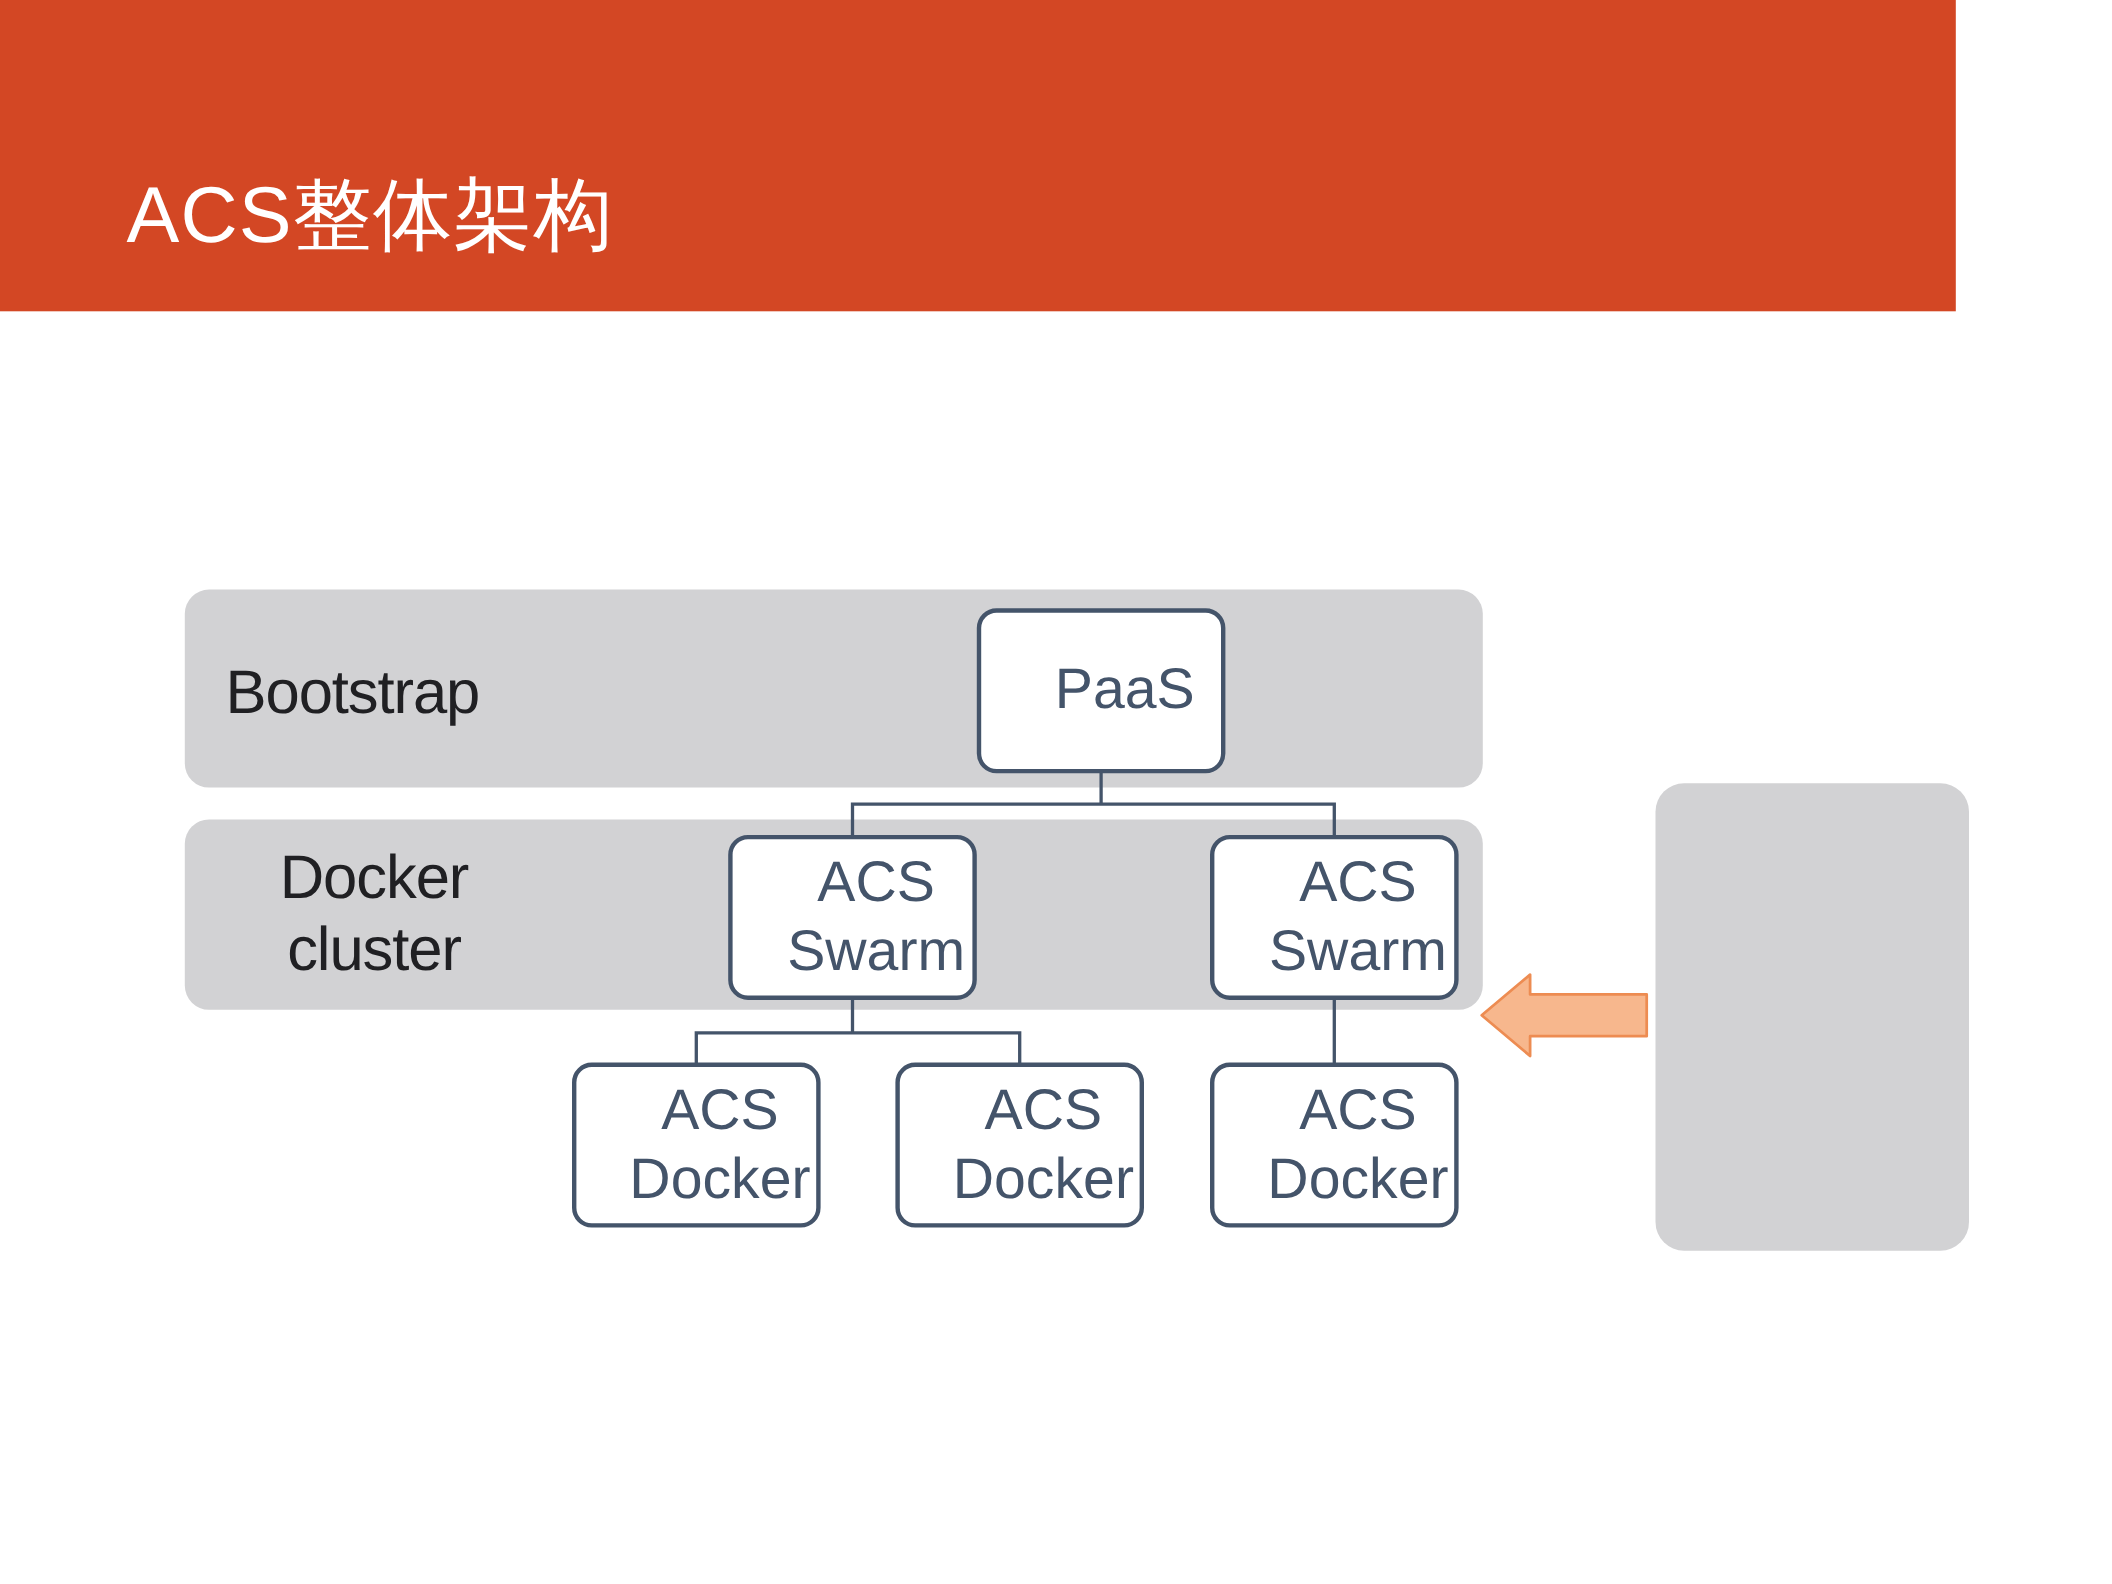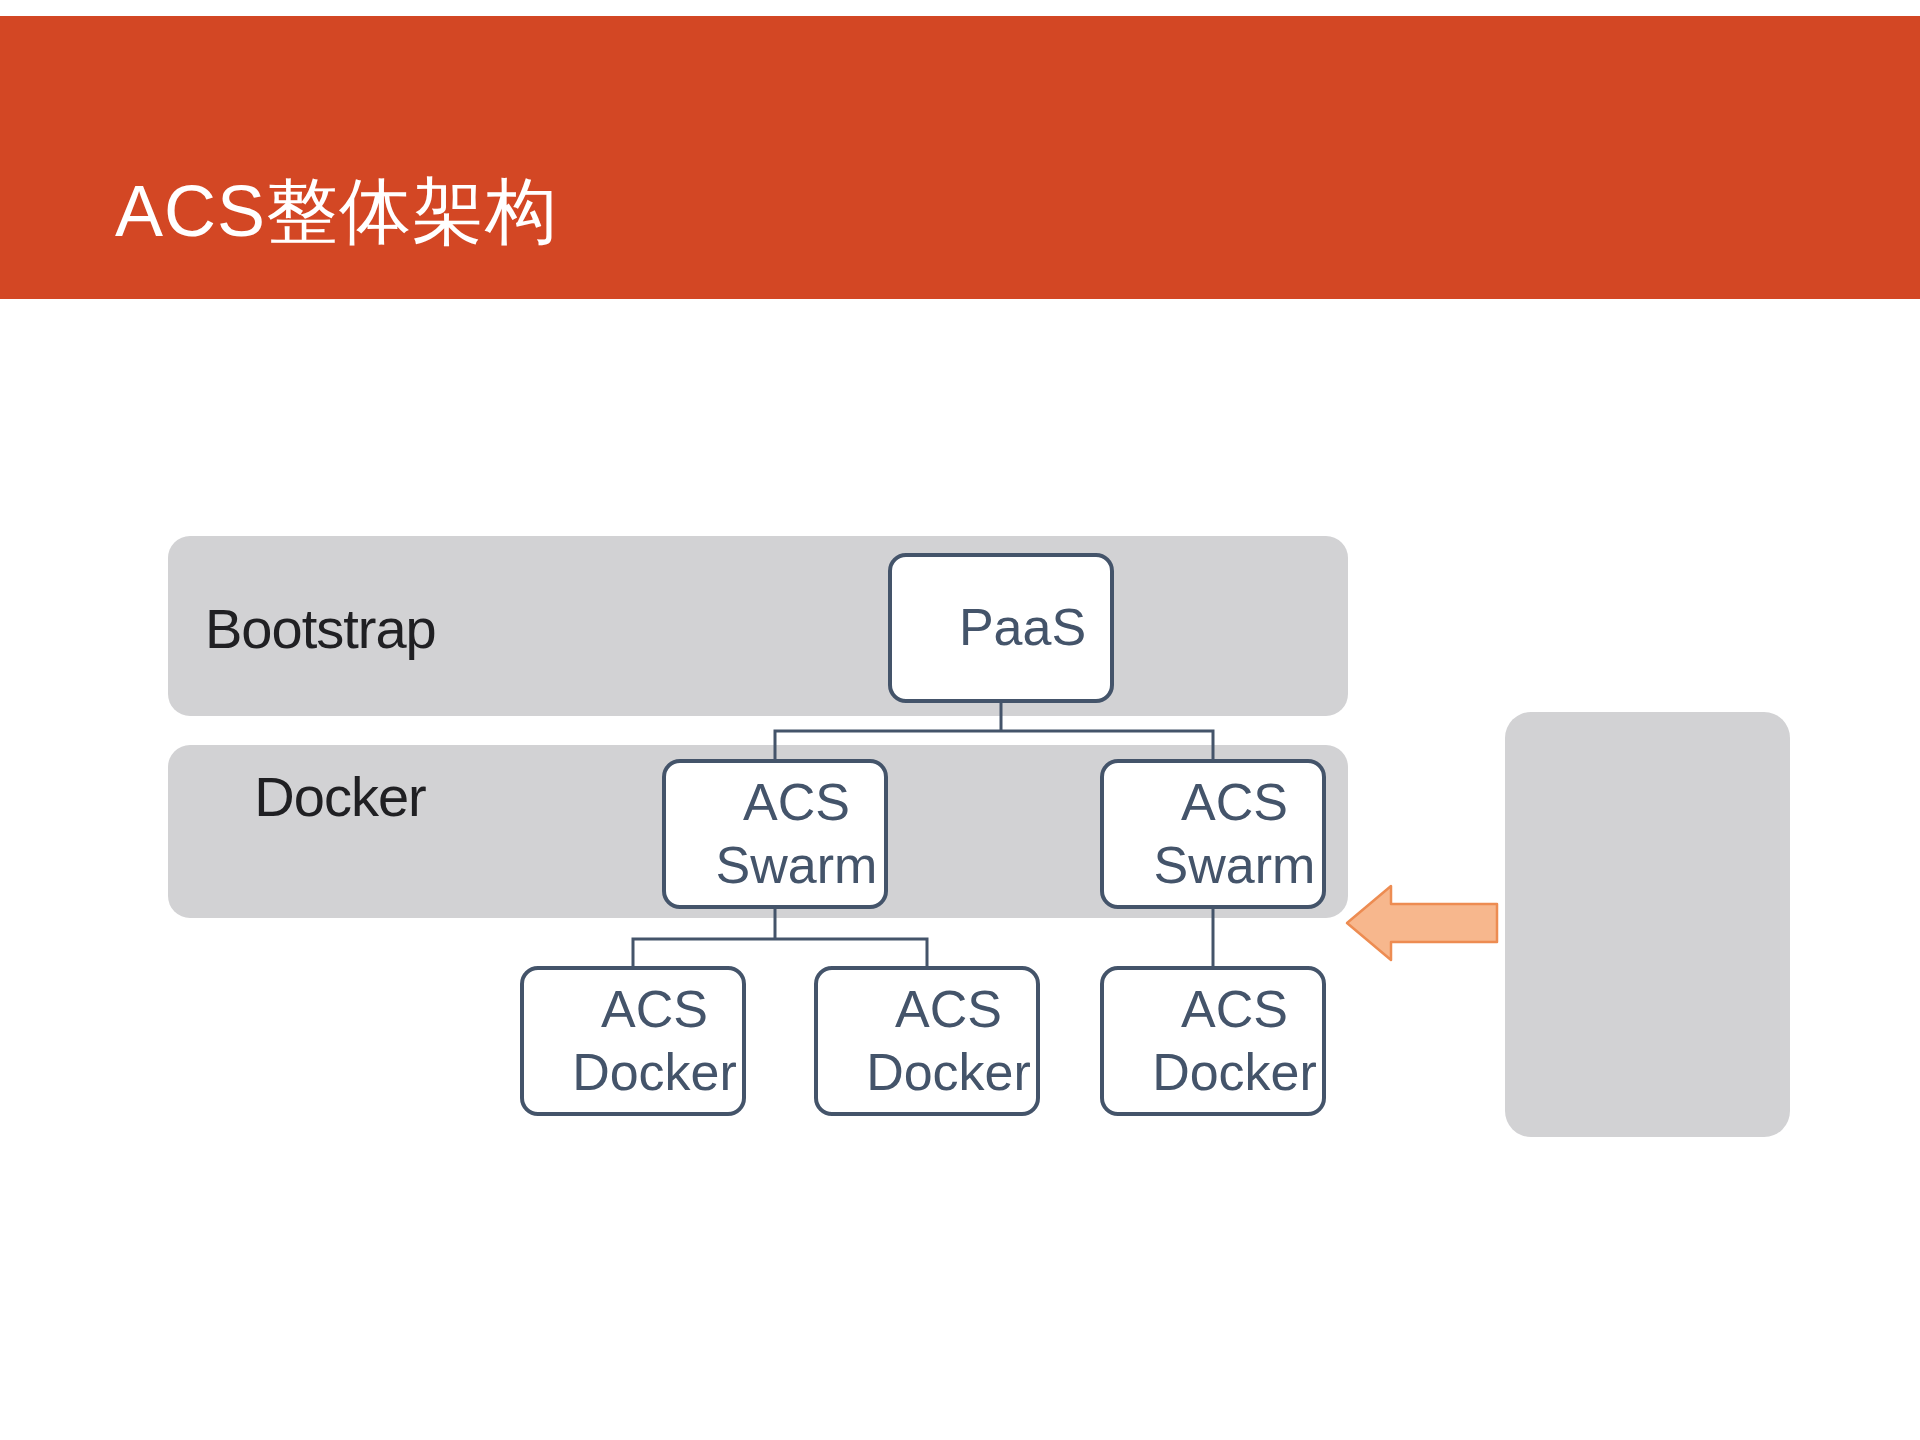--- a/index.html
+++ b/index.html
@@ -21,23 +21,24 @@
   }
   .slide{
     position:relative;
     width:1920px;
     height:1440px;
     background:#ffffff;
     overflow:hidden;
   }
   .header-band{
     position:absolute;
-    left:0; top:16px;
-    width:1920px; height:283px;
+    left:0; top:0;
+    width:1768px; height:283px;
     background:var(--header-bg);
+    padding-left:10px;
   }
   .slide-title{
     position:absolute;
     left:115px; top:148px;
     font-size:72px;
     font-weight:300;
     letter-spacing:1px;
     color:var(--title-text);
     white-space:nowrap;
   }
@@ -113,20 +114,21 @@
   </div>
 
   <div class="band band-management"></div>
   <div class="band band-docker"></div>
   <div class="band band-bootstrap"></div>
 
   <div class="band-label label-management">Bootstrap</div>
 
   <div class="band-label label-docker">
     <div>Docker</div>
+    <div>cluster</div>
   </div>
 
   <svg class="overlay-svg" viewBox="0 0 1920 1440">
     <path class="connector" d="M1001 701 L1001 731"></path>
     <path class="connector" d="M775 761 L775 731 L1213 731 L1213 761"></path>
     <path class="connector" d="M775 907 L775 939"></path>
     <path class="connector" d="M633 968 L633 939 L927 939 L927 968"></path>
     <path class="connector" d="M1213 907 L1213 968"></path>
     <polygon class="block-arrow" points="1347,923 1391,886 1391,904 1497,904 1497,942 1391,942 1391,960"></polygon>
   </svg>

